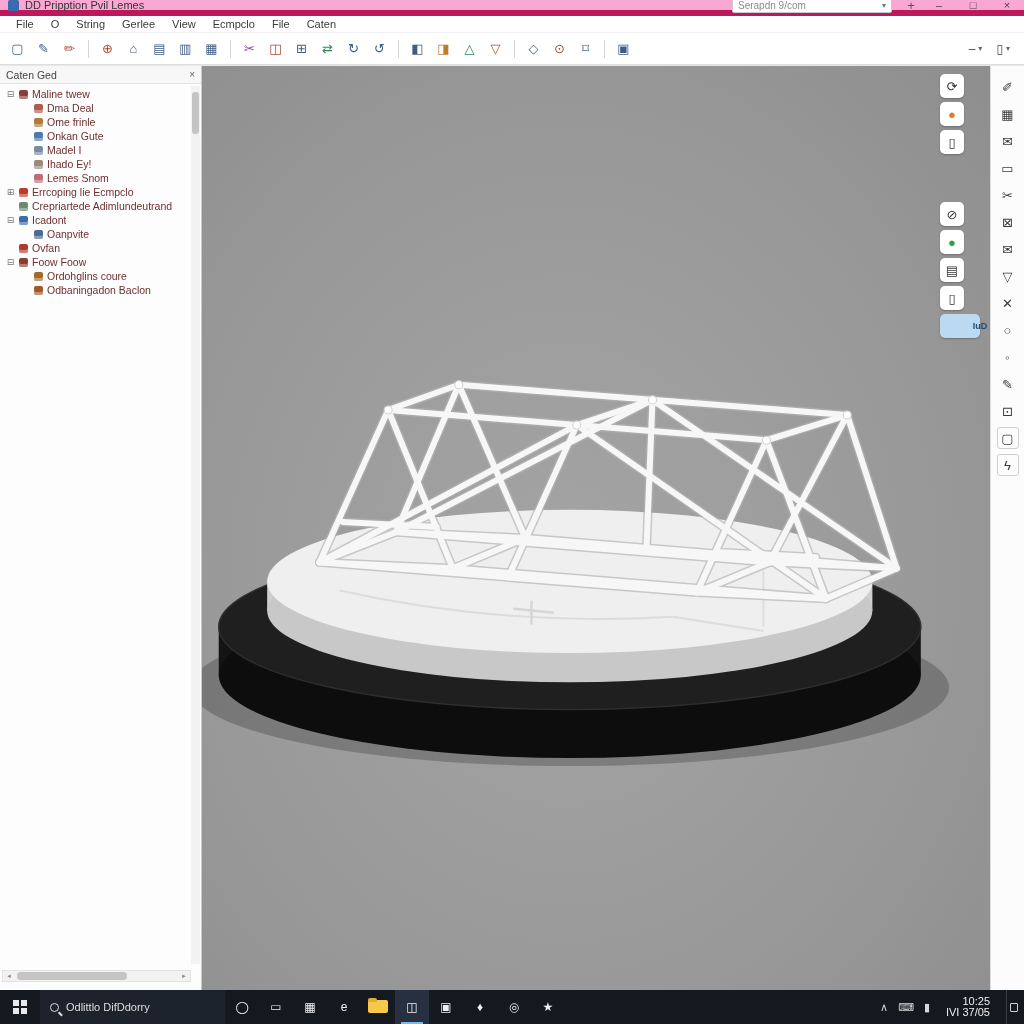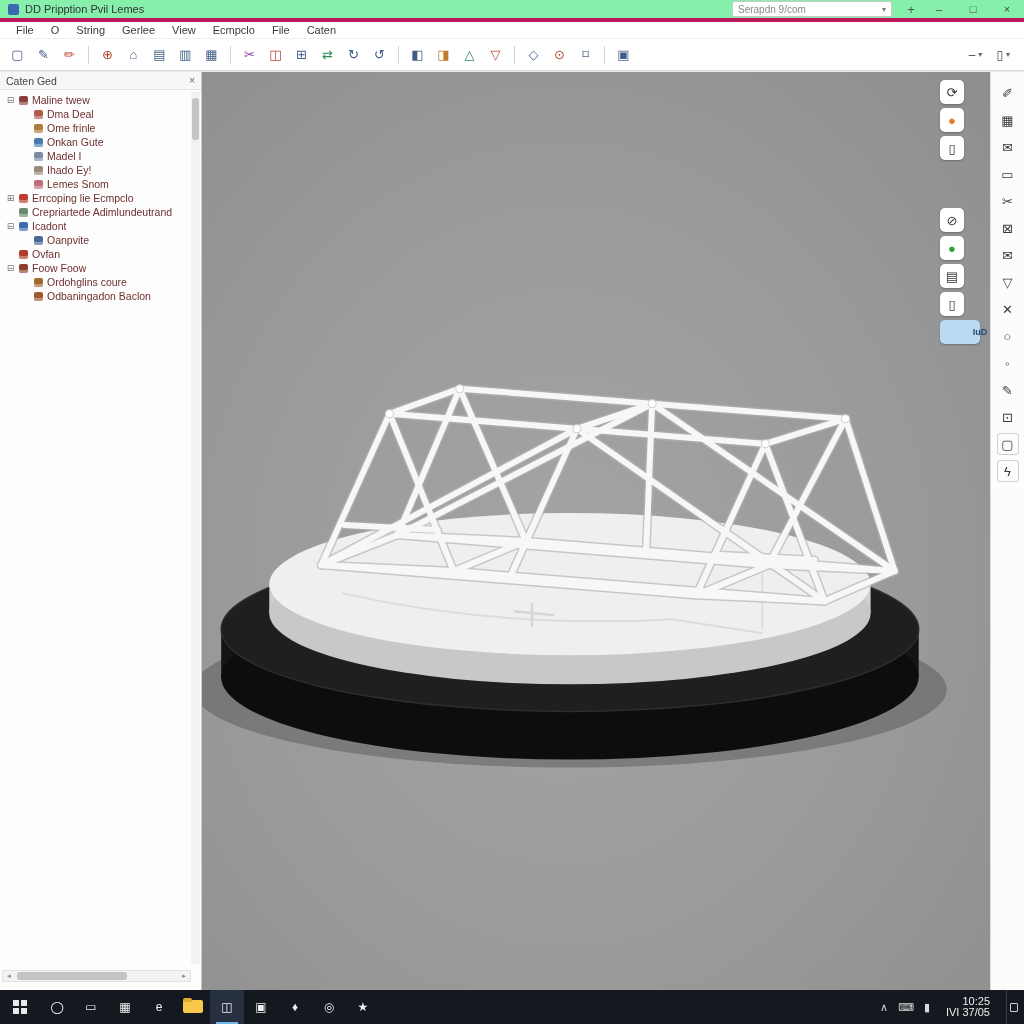--- a/index.html
+++ b/index.html
@@ -1,21 +1,21 @@
 <!DOCTYPE html>
 <html><head>
 <meta charset="utf-8">
 <style>
   * { margin:0; padding:0; box-sizing:border-box; }
   html,body { width:1024px; height:1024px; overflow:hidden;
     font-family:"Liberation Sans","DejaVu Sans",sans-serif; background:#fff; }
   .app { width:1024px; height:1024px; display:flex; flex-direction:column; }
 
   
-  .titlebar { height:22px; background:#86efac; border-bottom:4px solid #be185d;
+  .titlebar { height:16px; background:#f9a8d4; border-bottom:6px solid #be185d;
     display:flex; align-items:center; padding:0 0 0 8px; font-size:11px; color:#333; }
   .app-ico { width:11px; height:11px; background:#3a6ab0; border-radius:2px; margin-right:6px; flex:0 0 auto;}
   .t-title { white-space:nowrap; }
   .t-spacer { flex:1; }
   .t-search { width:160px; height:16px; border:1px solid #c9c9c9; border-radius:2px;
     font-size:10px; color:#8a8a8a; display:flex; align-items:center; padding:0 5px; margin-right:8px; background:#fff;}
   .t-search .cap { margin-left:auto; color:#777; font-size:8px;}
   .t-plus { width:22px; text-align:center; color:#555; font-size:13px; cursor:default;}
   .wbtn { width:34px; height:21px; display:flex; align-items:center; justify-content:center;
     font-size:11px; color:#444; }
@@ -459,20 +459,24 @@
 
   <div class="taskbar">
     <span class="win-logo">
       <span class="grid">
           <b></b>
           <b></b>
           <b></b>
           <b></b>
         </span>
     </span>
+    <span class="tb-search">
+      <span class="mag"></span>
+      <span>Odlittlo DifDdorry</span>
+    </span>
     <span class="tb-apps">
 
     <span class="tb-app">
           <span class="tile">◯</span>
         </span>
         <span class="tb-app">
           <span class="tile">▭</span>
         </span>
       </span>
     <span class="tb-apps">

